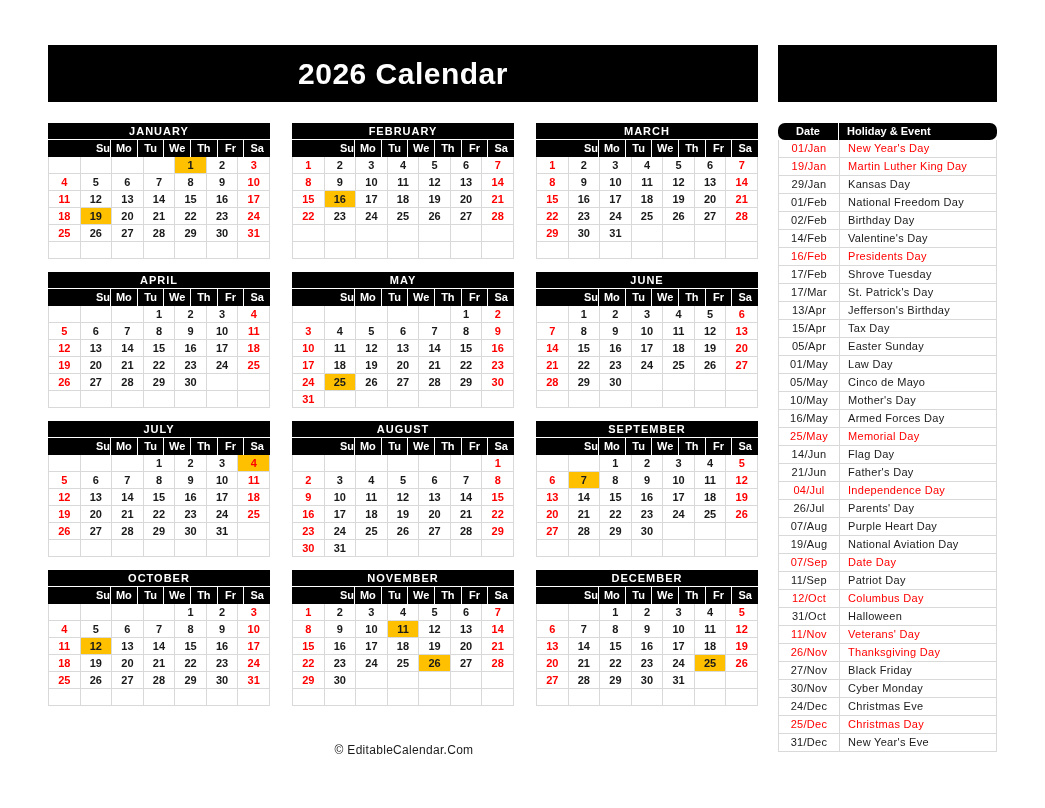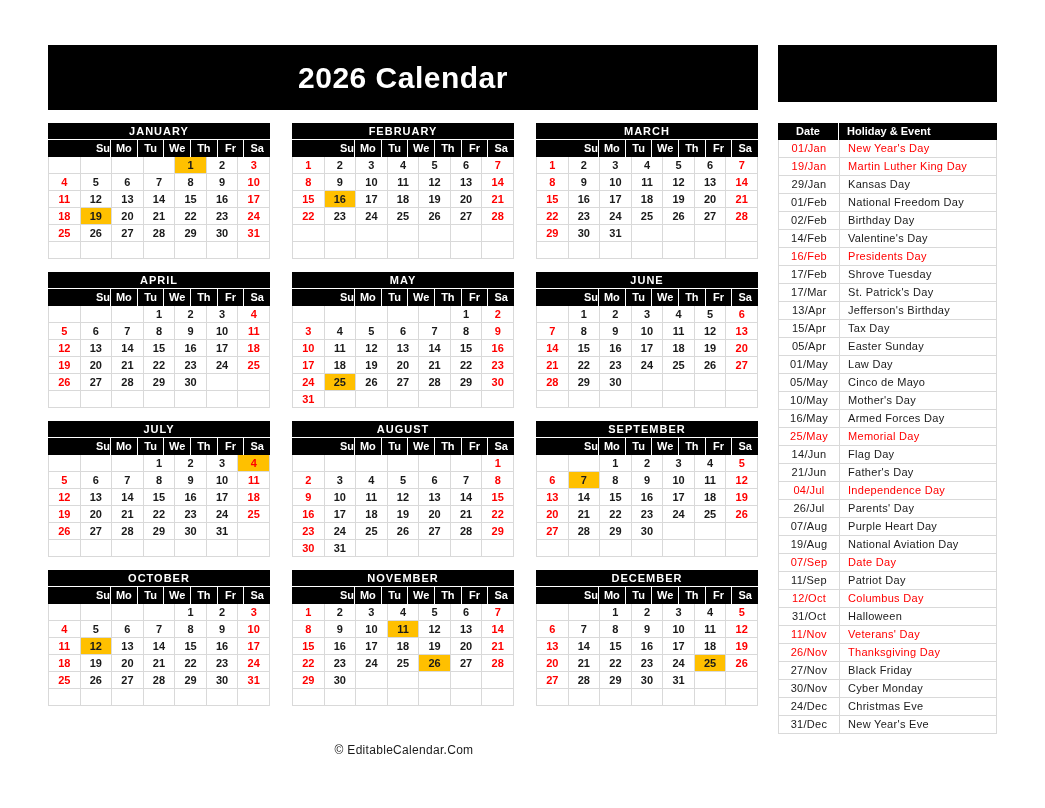--- a/index.html
+++ b/index.html
@@ -11,21 +11,21 @@
   * { box-sizing: border-box; margin: 0; padding: 0; }
   html, body { background: #ffffff; }
   body {
     width: 1045px; height: 808px;
     font-family: "Liberation Sans", "DejaVu Sans", sans-serif;
     position: relative;
     overflow: hidden;
   }
   .title-bar {
     position: absolute; left: 48px; top: 45px;
-    width: 710px; height: 65px;
+    width: 710px; height: 57px;
     background: var(--bar); color: #fff;
     display: flex; align-items: center; justify-content: center;
     font-size: 30px; font-weight: bold; letter-spacing: 0.5px;
   }
   .title-spacer {
     position: absolute; left: 778px; top: 45px;
     width: 219px; height: 57px;
     background: var(--bar);
   }
   .months-grid {
@@ -65,21 +65,21 @@
     color: #1a1a1a;
   }
   .day.weekend { color: var(--red); }
   .day.hl { background: var(--hl); }
   .holiday-panel {
     position: absolute; left: 778px; top: 123px;
     width: 219px;
   }
   .holiday-header {
     display: flex; background: var(--bar); color: #fff;
-    height: 17px; font-size: 11px; font-weight: bold; line-height: 17px;
+    height: 17px; font-size: 11px; font-weight: bold; line-height: 17px; border-radius: 7px;
   }
   .hdate { width: 60px; text-align: center; flex: none; }
   .hevent { flex: 1; padding-left: 8px; }
   .holiday-header .hevent { border-left: 1px solid #fff; }
   .holiday-row {
     display: flex; height: 18px; font-size: 11px; line-height: 17px;
     border-bottom: 1px solid var(--grid);
     border-left: 1px solid var(--grid);
     border-right: 1px solid var(--grid);
     letter-spacing: 0.3px;
@@ -903,20 +903,24 @@
         <div class="hevent">Black Friday</div>
       </div>
       <div class="holiday-row">
         <div class="hdate">30/Nov</div>
         <div class="hevent">Cyber Monday</div>
       </div>
       <div class="holiday-row">
         <div class="hdate">24/Dec</div>
         <div class="hevent">Christmas Eve</div>
       </div>
+      <div class="holiday-row red">
+        <div class="hdate">25/Dec</div>
+        <div class="hevent">Christmas Day</div>
+      </div>
       <div class="holiday-row">
         <div class="hdate">31/Dec</div>
         <div class="hevent">New Year's Eve</div>
       </div>
     </div>
 </div>
 
 <div class="footer">© EditableCalendar.Com</div>
 
 </body></html>

